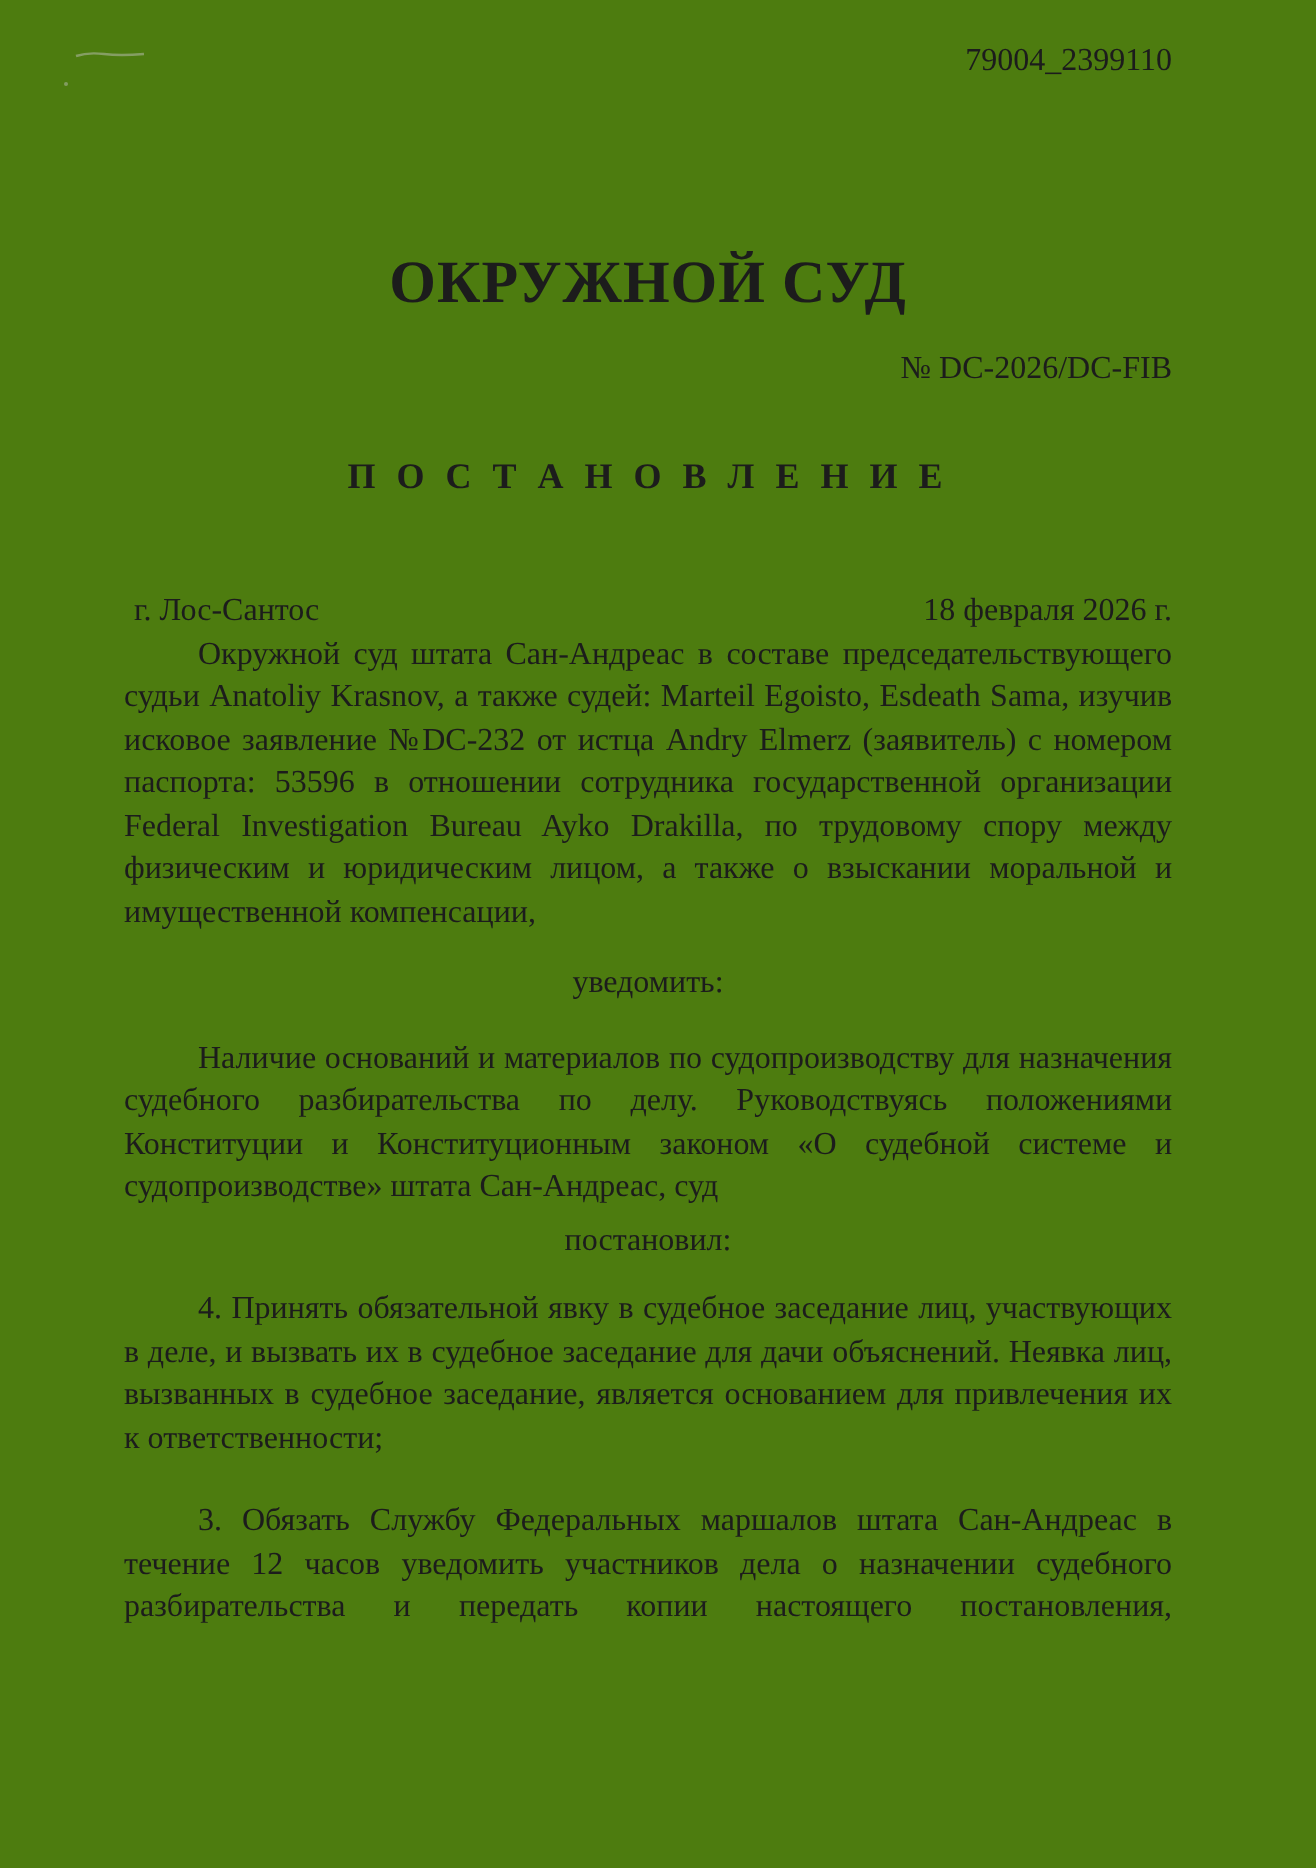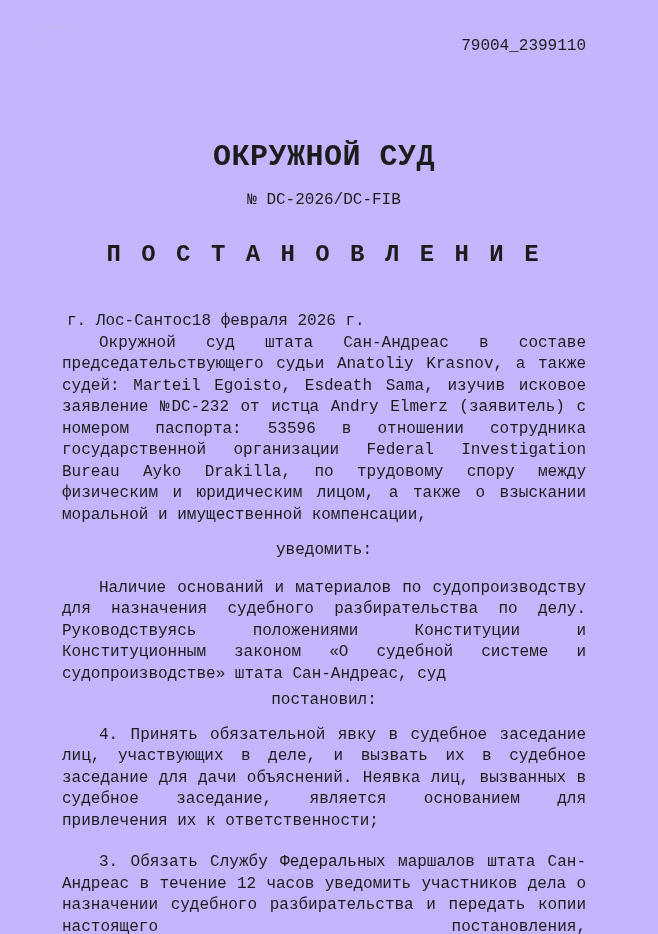--- a/index.html
+++ b/index.html
@@ -5,27 +5,27 @@
   html, body {
     margin: 0;
     padding: 0;
     background: #ffffff;
   }
   .page {
     position: relative;
     width: 658px;
     height: 934px;
     margin: 0 auto;
-    background: #c4b5fd;
+    background: #4d7c0f;
     color: #1c1c1c;
-    font-family: Liberation Mono, monospace;
+    font-family: Liberation Serif, serif;
     font-size: 16px;
     line-height: 21.5px;
     box-sizing: border-box;
-    padding: 36px 72px 0 62px;
+    padding: 20px 72px 0 62px;
     overflow: hidden;
   }
   .scan-artifact {
     position: absolute;
     left: 26px;
     top: 18px;
     opacity: 0.45;
   }
   .scan-number {
     text-align: right;
@@ -34,34 +34,35 @@
   .court-name {
     margin-top: 83px;
     text-align: center;
     font-weight: bold;
     font-size: 30px;
     line-height: 33px;
     letter-spacing: 0.5px;
   }
   .case-number {
     margin-top: 16px;
-    text-align: center;
+    text-align: right;
   }
   .doc-title {
     margin-top: 31px;
     text-align: center;
     font-weight: bold;
-    font-size: 24px;
+    font-size: 18px;
     line-height: 25px;
     letter-spacing: 3px;
     white-space: nowrap;
   }
   .place-date {
     margin-top: 44px;
     display: flex;
+    justify-content: space-between;
     align-items: baseline;
   }
   .place-date .place { padding-left: 5px; }
   p.body-par {
     margin: 0;
     text-align: justify;
     text-indent: 37px;
   }
   .intro-par      { margin-top: 24px; }
   .section-label {

